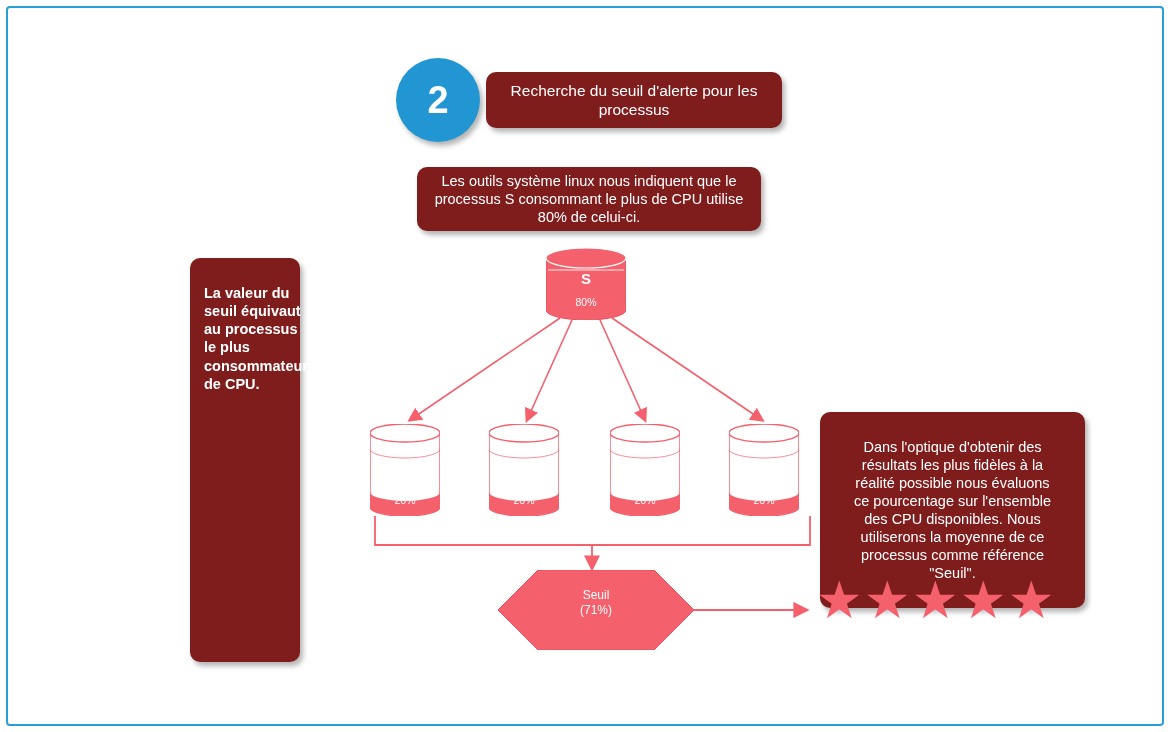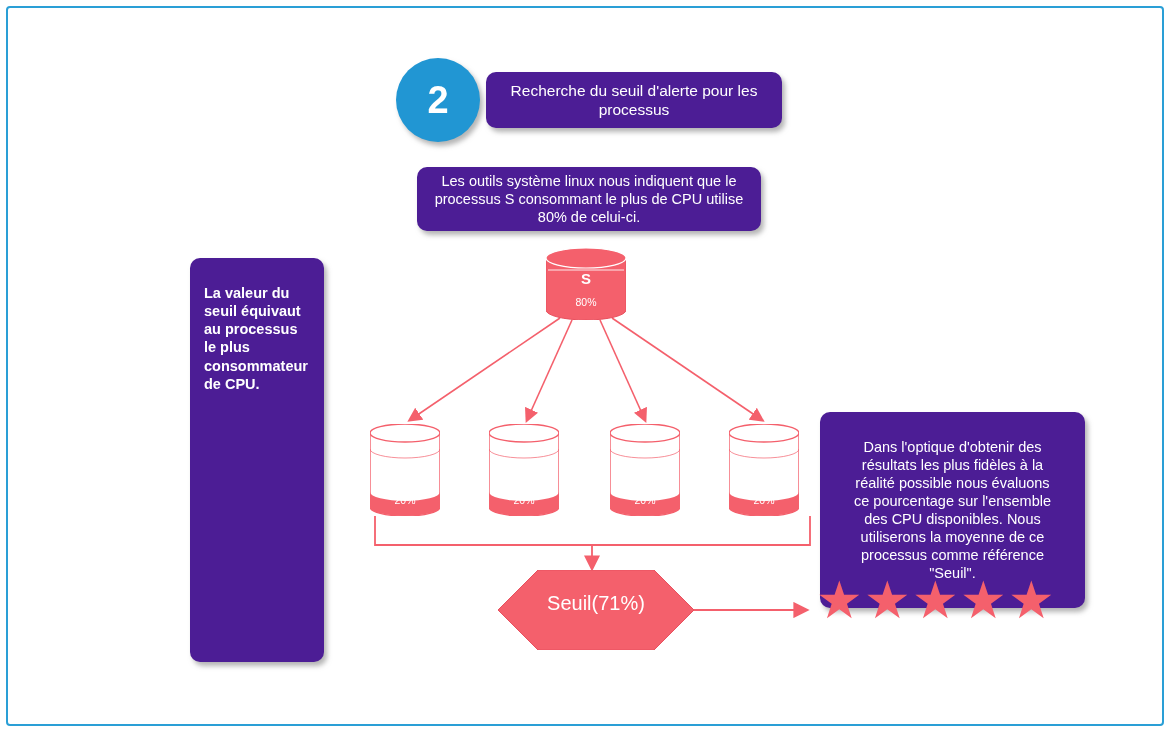--- a/index.html
+++ b/index.html
@@ -24,21 +24,21 @@
     top: 6px;
     width: 1158px;
     height: 720px;
     border: 2px solid #2a9fd6;
     border-radius: 4px;
     box-sizing: border-box;
   }
   
   .blue-box {
     position: absolute;
-    background: #4c1d95;
+    background: #7f1d1d;
     color: #ffffff;
     border-radius: 10px;
     box-sizing: border-box;
     display: flex;
     align-items: center;
     justify-content: center;
     text-align: center;
     line-height: 1.25;
     box-shadow: 3px 4px 5px rgba(120,120,120,0.55);
   }
@@ -71,21 +71,21 @@
     left: 417px;
     top: 167px;
     width: 344px;
     height: 64px;
     font-size: 14.5px;
     padding: 4px 2px;
   }
   #box-left {
     left: 190px;
     top: 258px;
-    width: 134px;
+    width: 110px;
     height: 404px;
     font-size: 14.5px;
     align-items: flex-start;
     justify-content: flex-start;
     text-align: left;
     padding: 26px 14px 10px 14px;
     flex-direction: column;
   }
   #box-left .p1 {
     font-weight: bold;
@@ -130,25 +130,25 @@
     width: 196px;
     height: 80px;
   }
   #hexagon .hex-label {
     position: absolute;
     left: 0;
     top: 0;
     width: 196px;
     height: 66px;
     display: flex;
-    flex-direction: row;
+    flex-direction: column;
     align-items: center;
     justify-content: center;
     color: #ffffff;
-    font-size: 20px;
+    font-size: 12px;
     line-height: 1.25;
   }
   
   #stars {
     position: absolute;
     left: 816px;
     top: 578px;
     width: 238px;
     height: 50px;
     display: flex;

